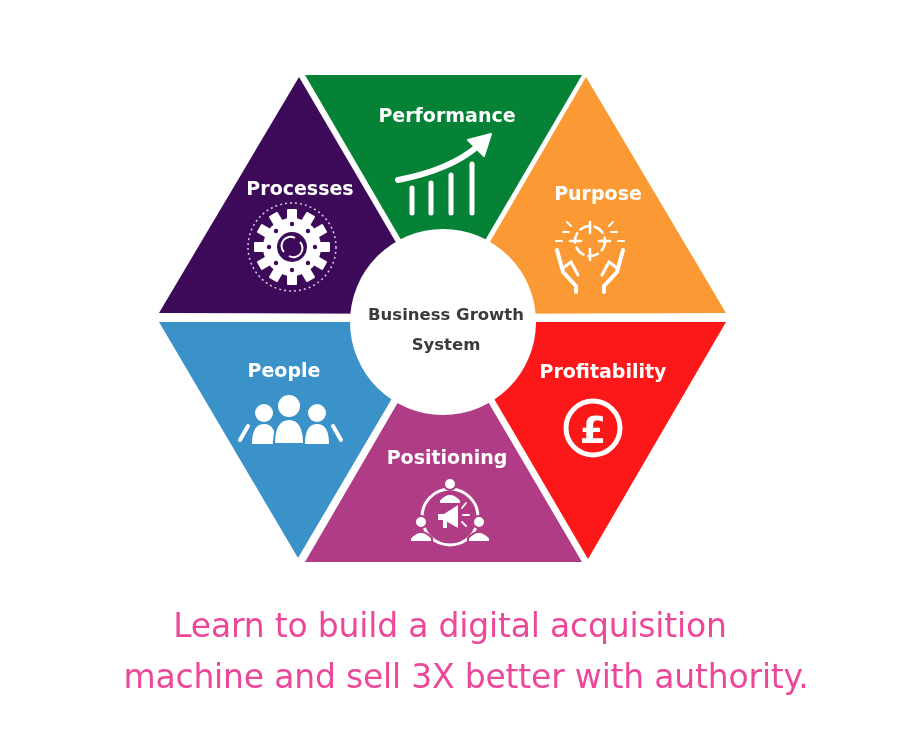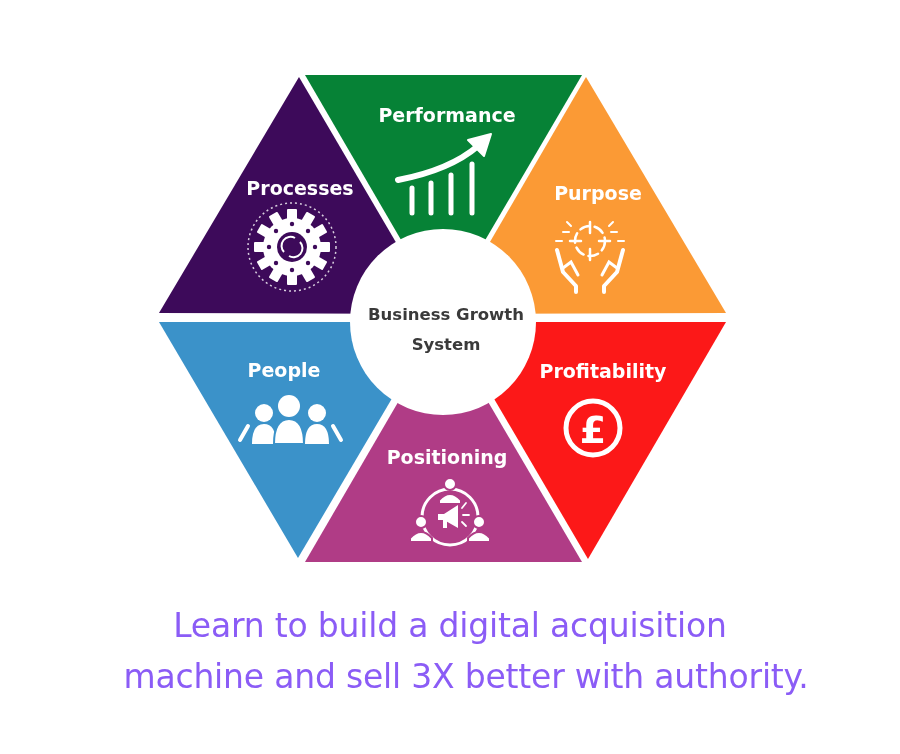--- a/index.html
+++ b/index.html
@@ -1,20 +1,20 @@
 <!DOCTYPE html>
 <html><head>
 <meta charset="utf-8">
 <style>
   html, body { margin: 0; padding: 0; background: #ffffff; }
   body { width: 900px; height: 754px; position: relative; overflow: hidden; font-family: "DejaVu Sans", sans-serif; }
   #diagram { position: absolute; left: 0; top: 0; width: 900px; height: 600px; }
   .wedge-label { font-family: "DejaVu Sans", sans-serif; font-weight: bold; font-size: 19px; fill: #ffffff; }
   .center-label { font-family: "DejaVu Sans", sans-serif; font-weight: bold; font-size: 16.5px; fill: #3a3a3a; }
-  .caption { position: absolute; left: 0; width: 900px; text-align: center; font-family: "DejaVu Sans", sans-serif; font-size: 33px; color: #8b5cf6; letter-spacing: -0.2px; }
+  .caption { position: absolute; left: 0; width: 900px; text-align: center; font-family: "DejaVu Sans", sans-serif; font-size: 33px; color: #ec4899; letter-spacing: -0.2px; }
   .caption.l1 { top: 606px; }
   .caption.l2 { top: 657px; margin-left: 16px; }
 </style>
 </head>
 <body>
 
 <svg id="diagram" viewBox="0 0 900 600" width="900" height="600">
 
   <g>
     <polygon points="443,312 305,75 582,75" fill="#068236"></polygon>

